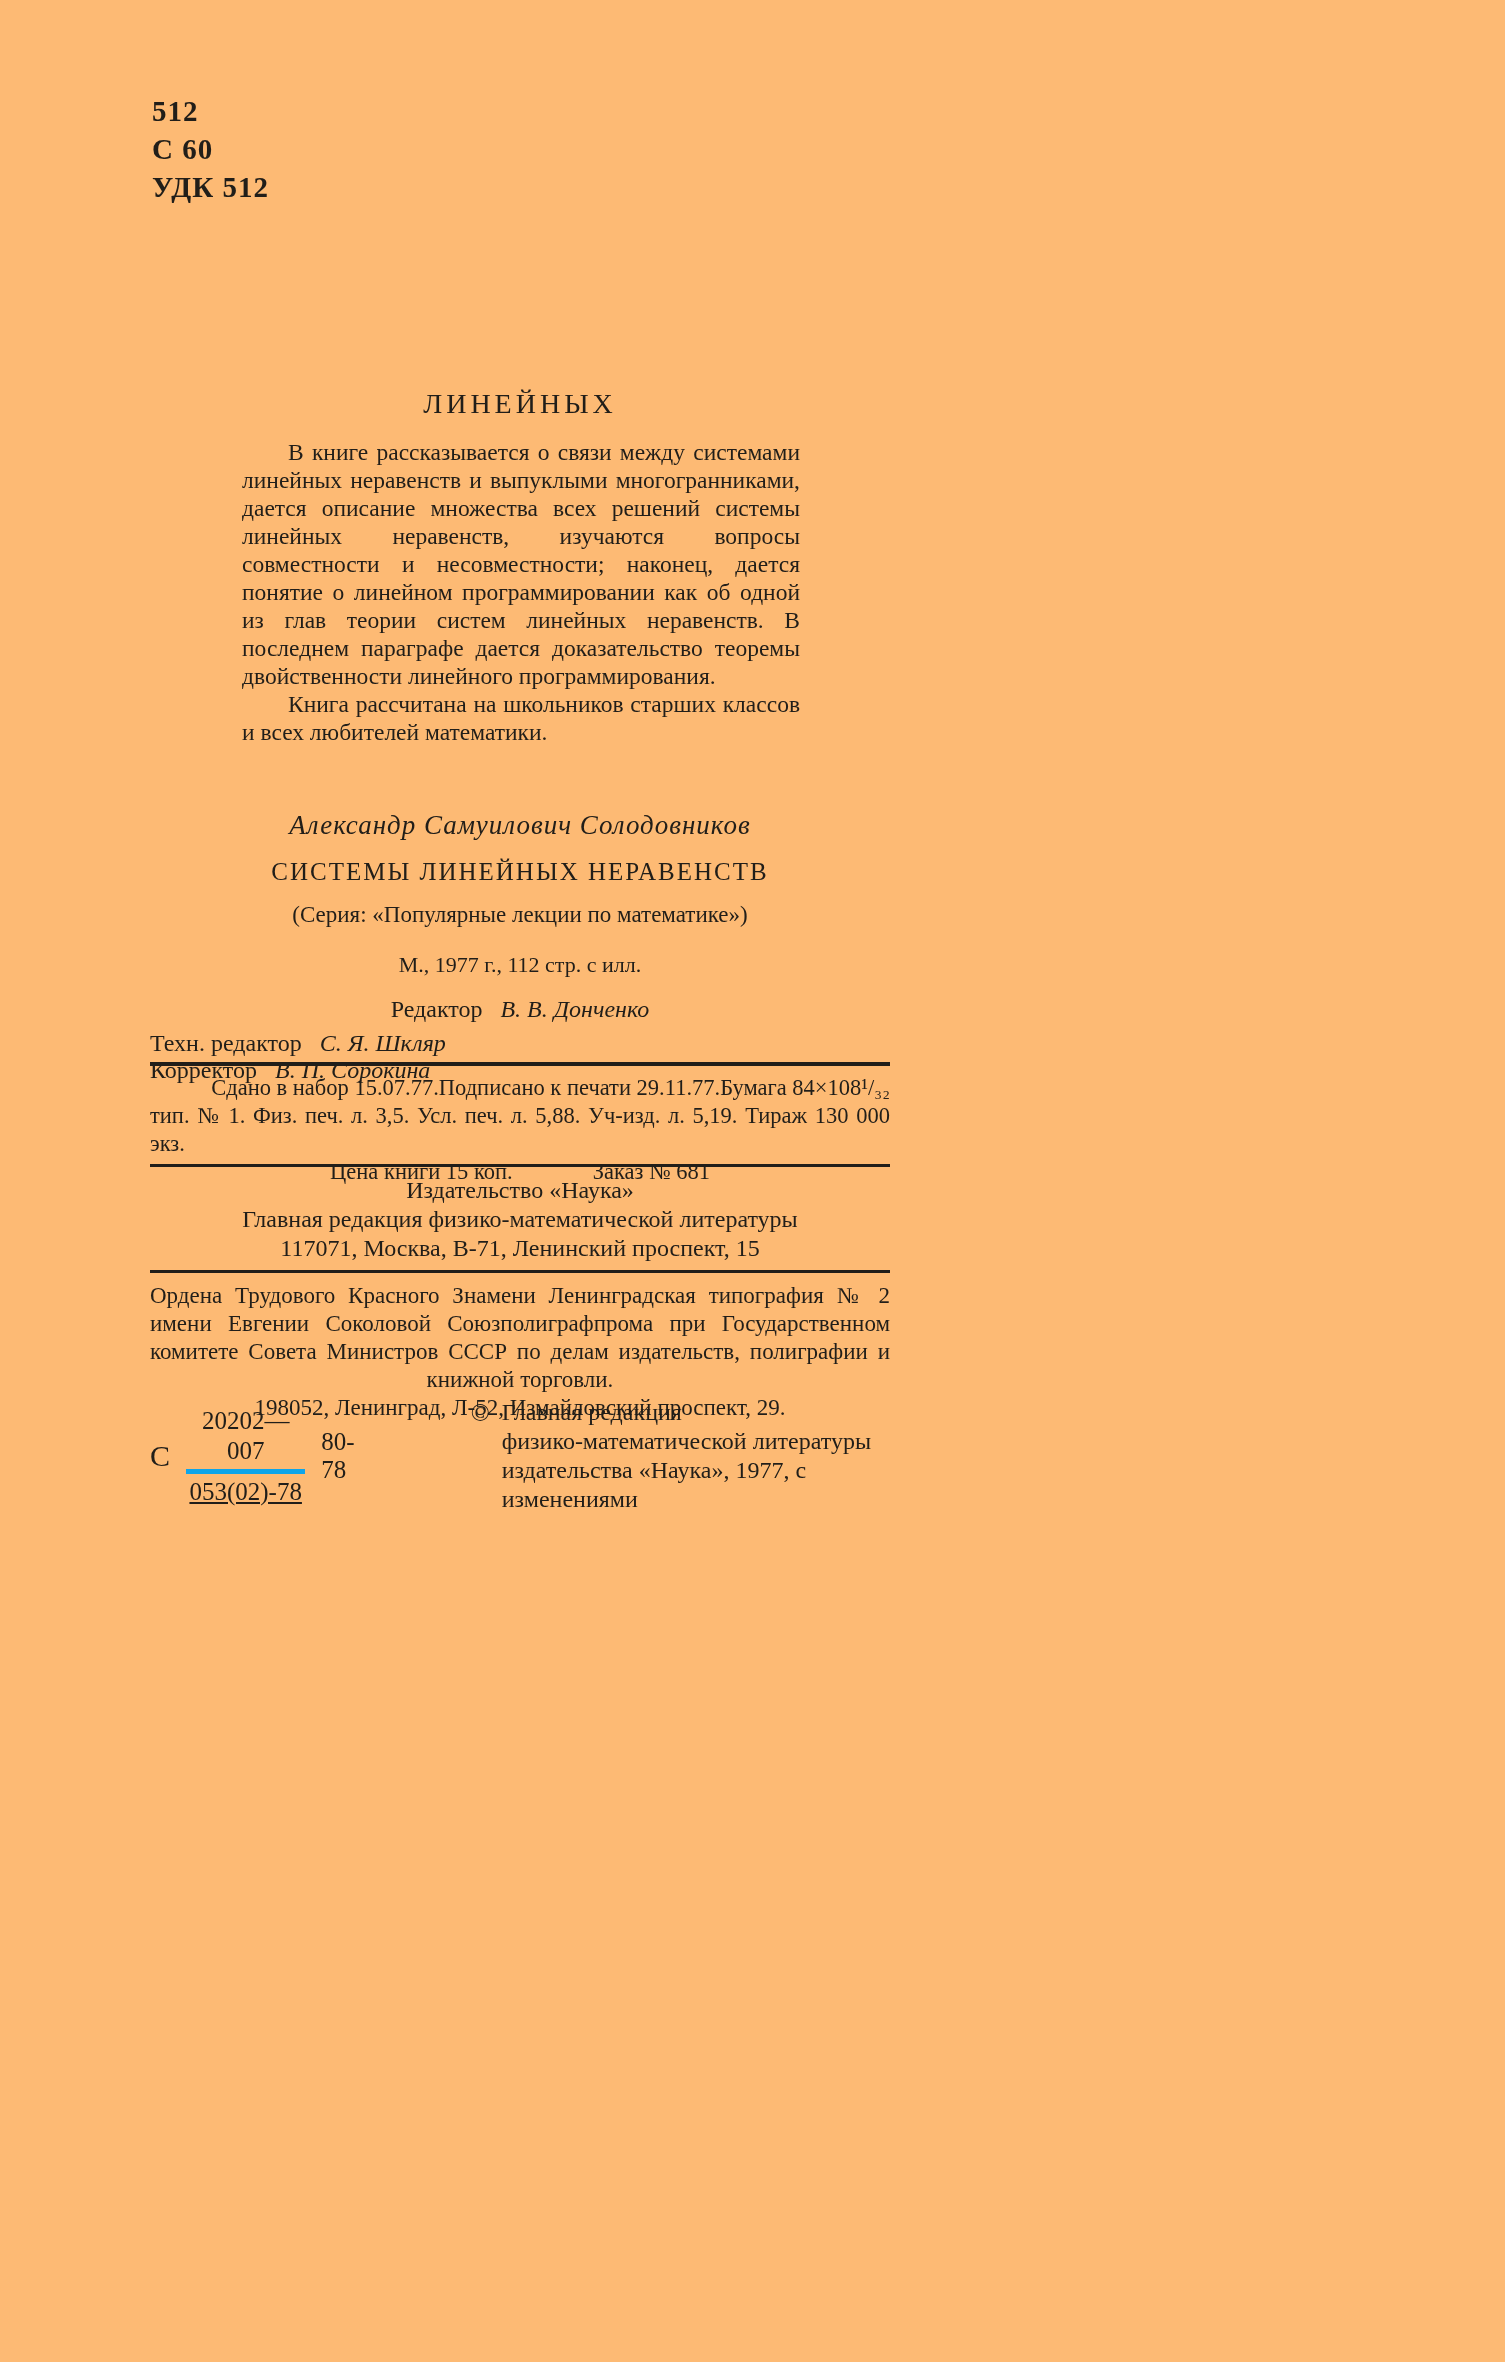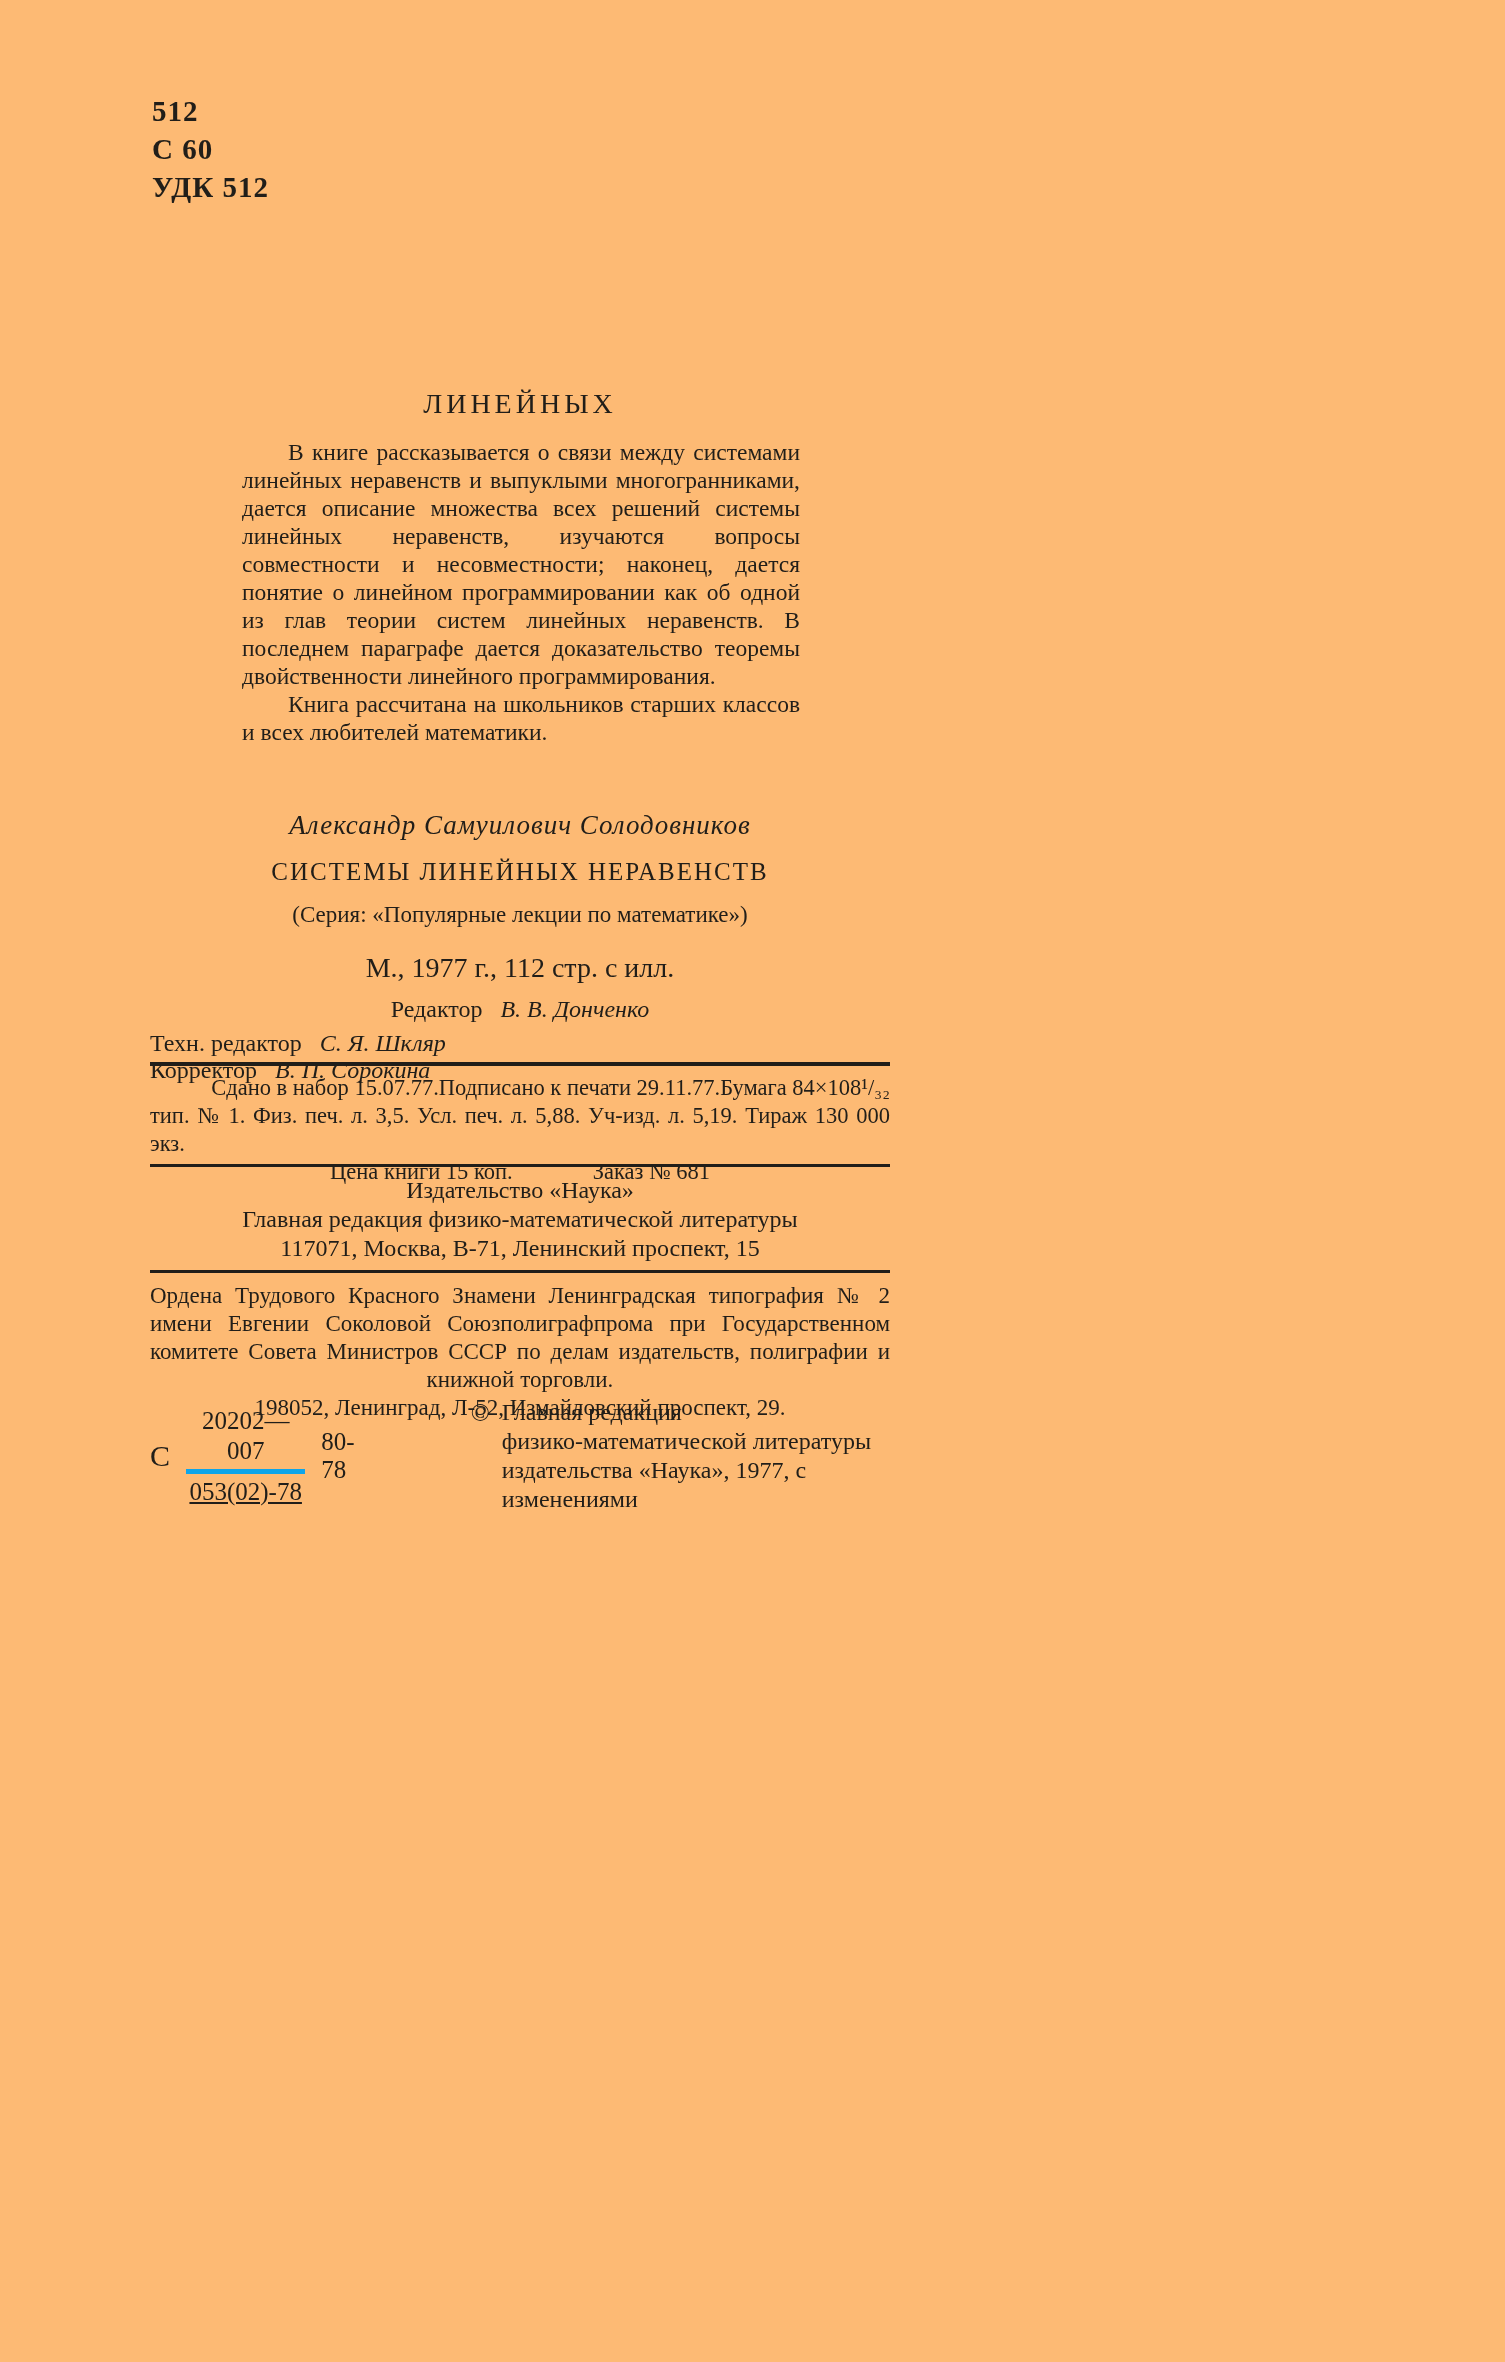--- a/index.html
+++ b/index.html
@@ -52,21 +52,21 @@
   
   .centered {
     position: absolute;
     left: 150px;
     width: 740px;
     text-align: center;
   }
   .author   { top: 810px; font-size: 27px; font-style: italic; letter-spacing: 1px; }
   .book-title { top: 858px; font-size: 25px; letter-spacing: 2px; }
   .series   { top: 902px; font-size: 23px; }
-  .edition  { top: 952px; font-size: 28px; }
+  .edition  { top: 952px; font-size: 22px; }
   .editor-row { top: 996px; font-size: 24px; }
   .editor-row .name { font-style: italic; margin-left: 12px; }
   .tech-row {
     position: absolute;
     left: 150px;
     top: 1030px;
     width: 740px;
     display: flex;
     justify-content: space-between;
     font-size: 24px;

